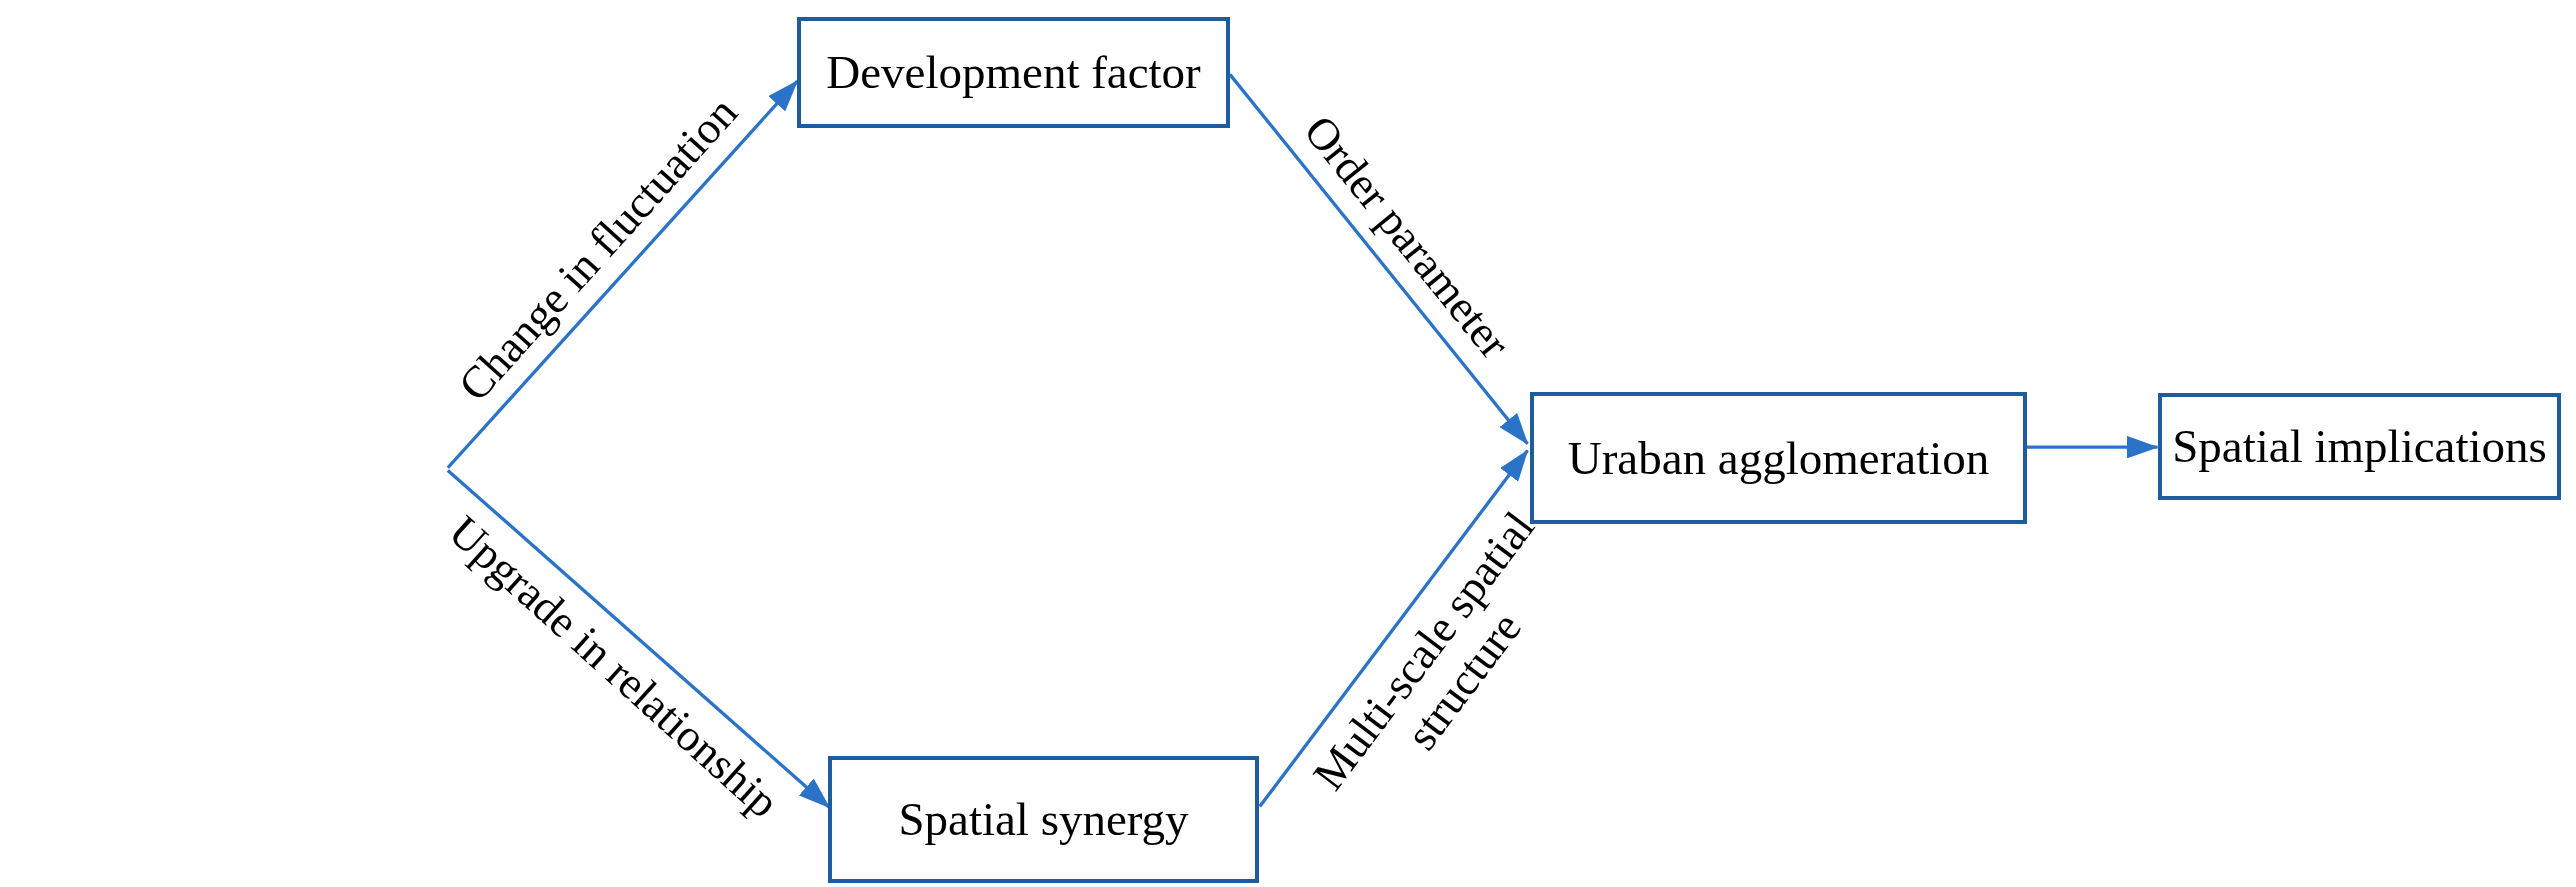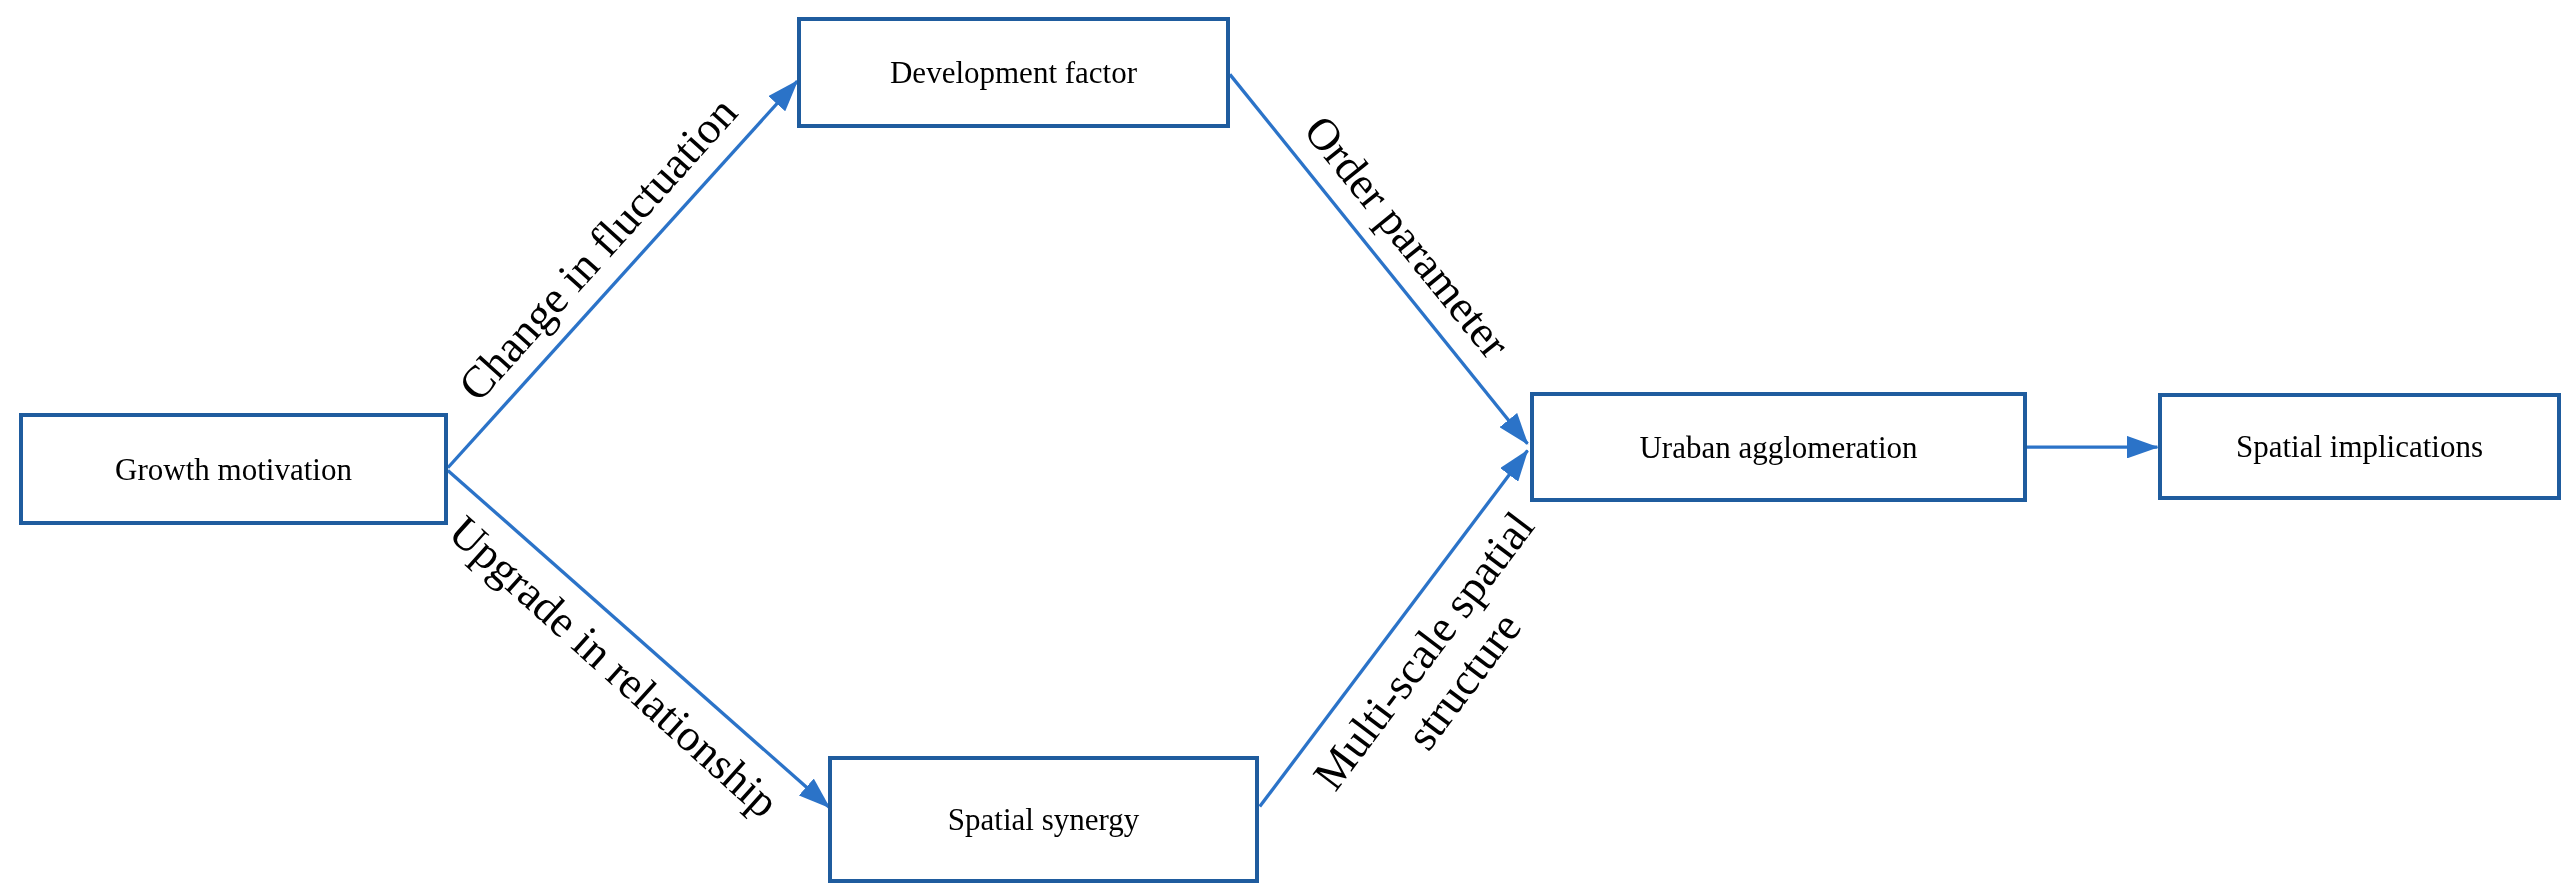--- a/index.html
+++ b/index.html
@@ -19,37 +19,37 @@
     color:var(--text);
   }
   .edges{position:absolute;left:0;top:0;width:2576px;height:887px;}
   .edge-line{stroke:var(--arrow);stroke-width:5;fill:none;}
   .node{
     position:absolute;
     background:var(--box-fill);
     border:4.7px solid var(--box-border);
     display:flex;align-items:center;justify-content:center;
     box-sizing:border-box;
-    font-size:31px;
+    font-size:47px;
     line-height:1;
     white-space:nowrap;
     text-align:center;
   }
   .edge-label{
     position:absolute;
     font-size:45px;
     line-height:1.12;
     white-space:nowrap;
     text-align:center;
     transform-origin:center center;
   }
   #n-growth       {left:19px;  top:413px;  width:429px; height:112px;}
   #n-development  {left:797px;top:16.6px;   width:433px; height:111px;}
   #n-spatial      {left:828px;top:756px; width:431px; height:127px;}
-  #n-urban        {left:1530px;top:392px;  width:497px; height:110px;}
+  #n-urban        {left:1530px;top:392px;  width:497px; height:132px;}
   #n-policy       {left:2158px;top:393px;  width:403px; height:107px;}
 
   #l-change  {left:598px; top:249px;  transform:translate(-50%,-50%) rotate(-48deg);}
   #l-upgrade {left:614px; top:667px; transform:translate(-50%,-50%) rotate(42deg);}
   #l-order   {left:1407px;top:237px;  transform:translate(-50%,-50%) rotate(51deg);}
   #l-multi   {left:1444px;top:666px; transform:translate(-50%,-50%) rotate(-53deg);
               white-space:normal;width:362px;}
 </style>
 </head>
 <body>
@@ -62,23 +62,20 @@
         <path d="M0,0 L48,17 L0,34 Z" fill="#2b73c8" style="fill:var(--arrow)"></path>
       </marker>
     </defs>
     <line class="edge-line" x1="674" y1="704" x2="1200" y2="122" marker-end="url(#ah)"></line>
     <line class="edge-line" x1="674" y1="708" x2="1248" y2="1215" marker-end="url(#ah)"></line>
     <line class="edge-line" x1="1851" y1="112" x2="2299" y2="668" marker-end="url(#ah)"></line>
     <line class="edge-line" x1="1896" y1="1214" x2="2299" y2="678" marker-end="url(#ah)"></line>
     <line class="edge-line" x1="3050" y1="673" x2="3247" y2="673" marker-end="url(#ah)"></line>
   </svg>
 
-  <div class="node" id="n-growth">
-    <span>Growth motivation</span>
-  </div>
 
   <div class="node" id="n-development">
     <span>Development factor</span>
   </div>
 
   <div class="node" id="n-spatial">
     <span>Spatial synergy</span>
   </div>
 
   <div class="node" id="n-urban">

